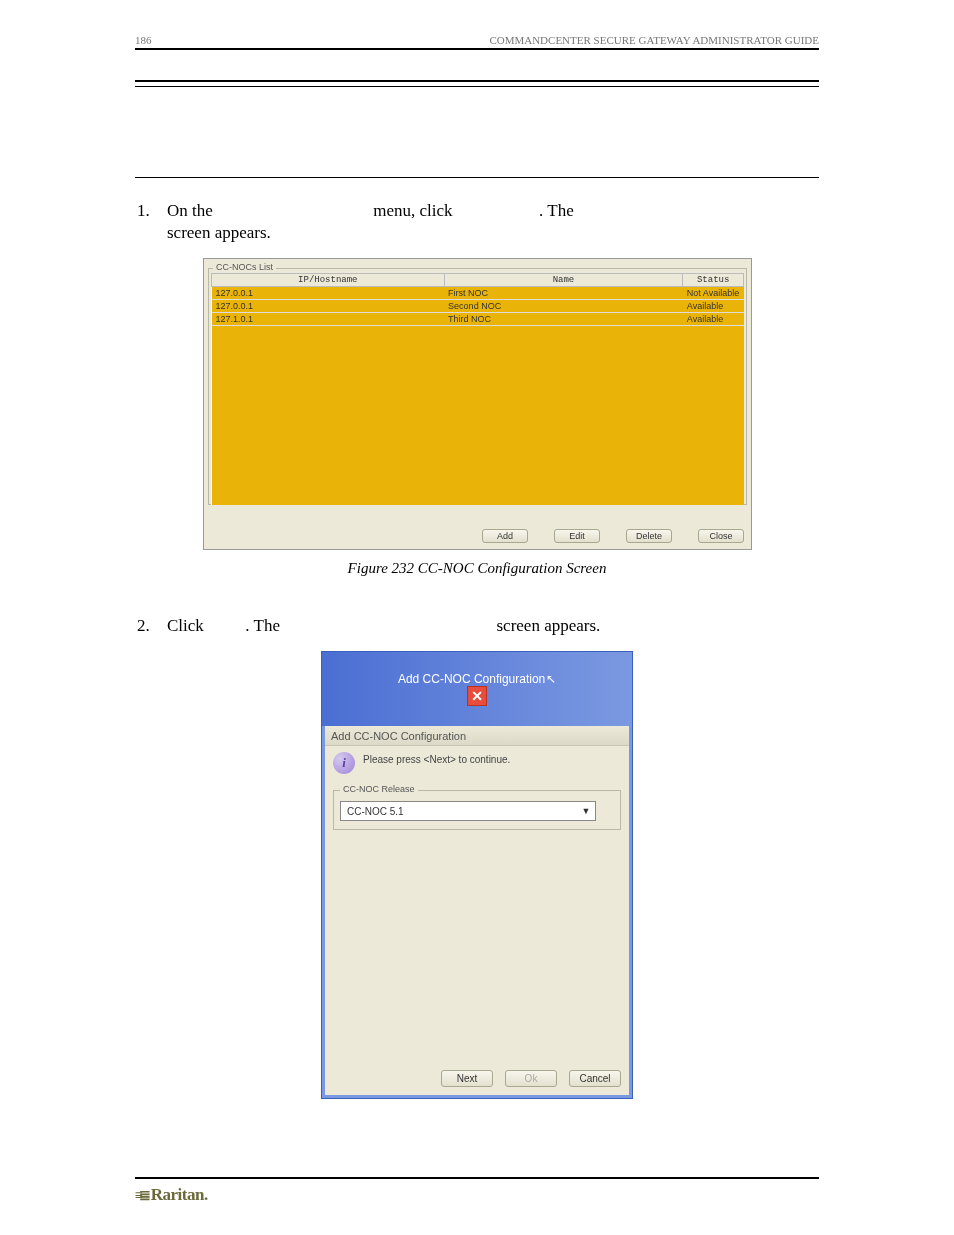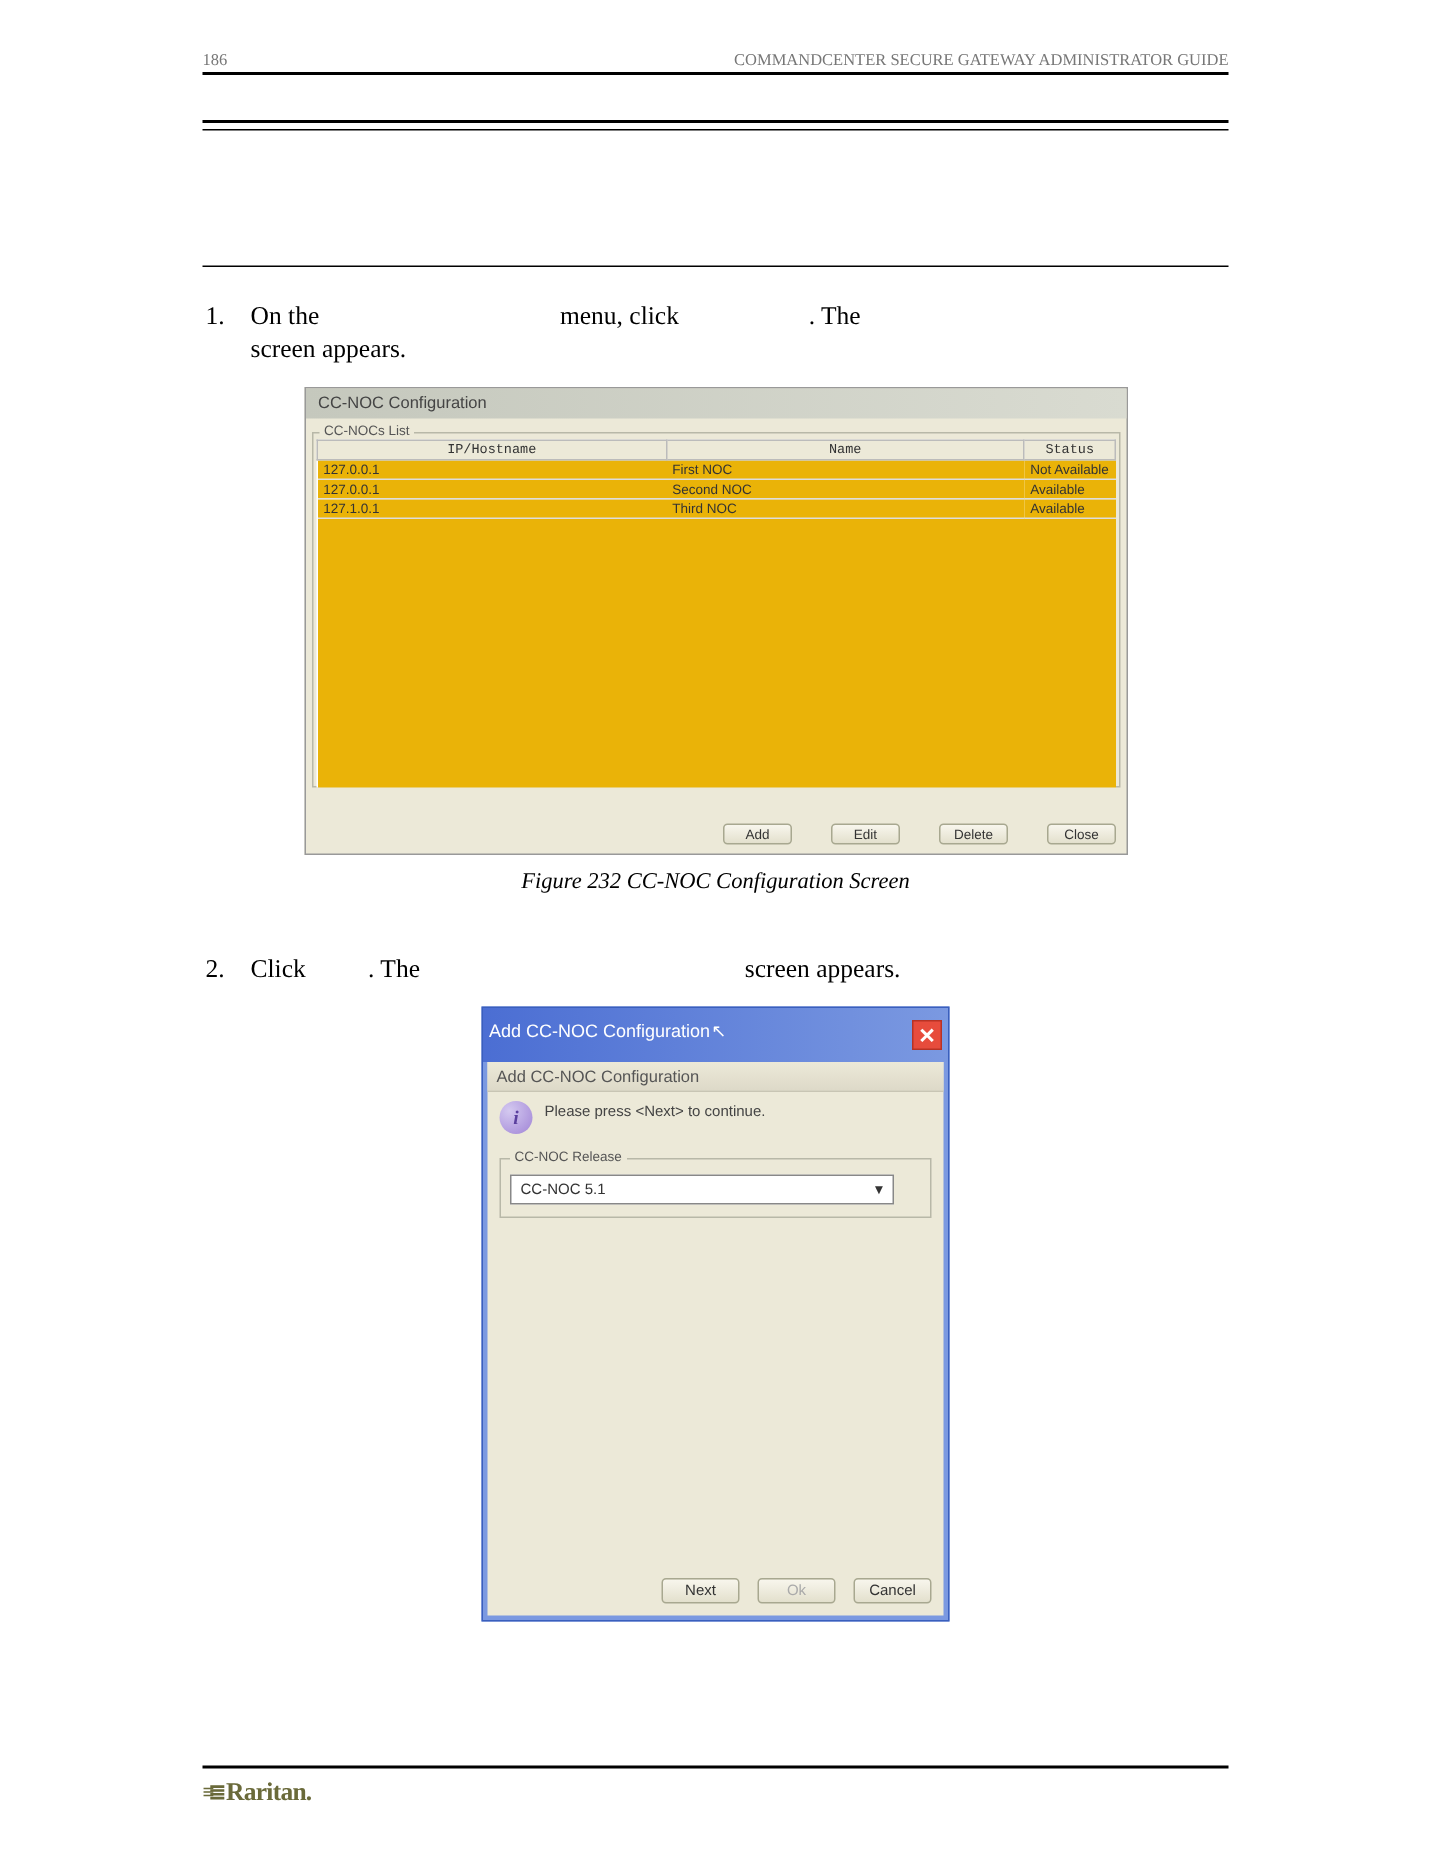--- a/index.html
+++ b/index.html
@@ -30,21 +30,21 @@
   .tbl .col-ip { width: 230px; }
   .tbl .col-name { width: 236px; }
   .tbl .col-status { width: 60px; }
   .tbl-fill { height: 179px; background:#fff; border-top:1px solid #ddd;}
   .btn-row { display: flex; justify-content: flex-end; gap: 26px; padding: 0 4px; }
   .btn { background: linear-gradient(#f8f6ed,#e3e0cd); border: 1px solid #a8a890; border-radius: 3px; padding: 1px 0; font-size: 9px; width: 46px; text-align: center; color: #333;}
   .fig-caption { font-style: italic; font-size: 15px; text-align: center; margin: 8px 0 38px 0; }
 
   .shot2-wrap { margin: 14px auto 10px auto; width: 312px; }
   .shot2 { width: 312px; background: #7b99e1; border: 1px solid #3a5fbd; font-family: Tahoma, sans-serif; font-size: 10px; }
-  .shot2-titlebar { display: flex; justify-content: space-between; background: linear-gradient(to right,#4b6ed3,#7b99e1); padding: 8px 4px; }
+  .shot2-titlebar { display: flex; justify-content: space-between; align-items: center; background: linear-gradient(to right,#4b6ed3,#7b99e1); padding: 20px 4px; flex-direction: column; }
   .shot2-title { color: #fff; font-size: 12px; }
   .cursor-icon { color:#fff; font-size:12px; margin-left:-2px;}
   .close-box { width: 20px; height: 20px; background: #e74c3c; border: 1px solid #b83224; color: #fff; display: flex; align-items: center; justify-content: center; font-weight: bold; font-size: 14px;}
   .shot2-inner { background: #ece9d8; margin: 0 3px 3px 3px; }
   .shot2-subtitle { background: linear-gradient(#ece9d8,#ddd9c8); font-size: 11px; color: #555; padding: 4px 6px 3px 6px; border-bottom: 1px solid #c8c5b4;}
   .info-row { display: flex; align-items: flex-start; padding: 6px 8px; gap: 8px; }
   .info-icon { width: 22px; height: 22px; border-radius: 50%; background: radial-gradient(circle at 30% 30%, #d4c9f0, #a084d6); display:flex; align-items:center; justify-content:center; color:#5a3f9e; font-family: Georgia, serif; font-style: italic; font-weight: bold; font-size: 13px;}
   .info-text { font-size: 10px; color: #444; padding-top: 2px;}
   .fieldset2 { border: 1px solid #b8b8a8; margin: 10px 8px 12px 8px; padding: 10px 24px 8px 6px; position: relative; }
   .fieldset2 .legend { position: absolute; top: -7px; left: 6px; background: #ece9d8; padding: 0 3px; font-size: 9px; color: #555; }
@@ -84,21 +84,20 @@
         <span> menu, click </span>
         <span class="blank" style="width:78px;"></span>
         <span>. The </span><br>
         <span>screen appears.</span>
       </div>
     </div>
   </div>
 
   <div class="shot1-wrap">
     <div class="shot1">
-      <div class="shot1-title">CC-NOC Configuration</div>
       <div class="shot1-body">
         <div class="fieldset1">
           <div class="legend">CC-NOCs List</div>
           <table class="tbl">
             <thead>
               <tr>
                 <th class="col-ip">IP/Hostname</th>
                 <th class="col-name">Name</th>
                 <th class="col-status">Status</th>
               </tr>

